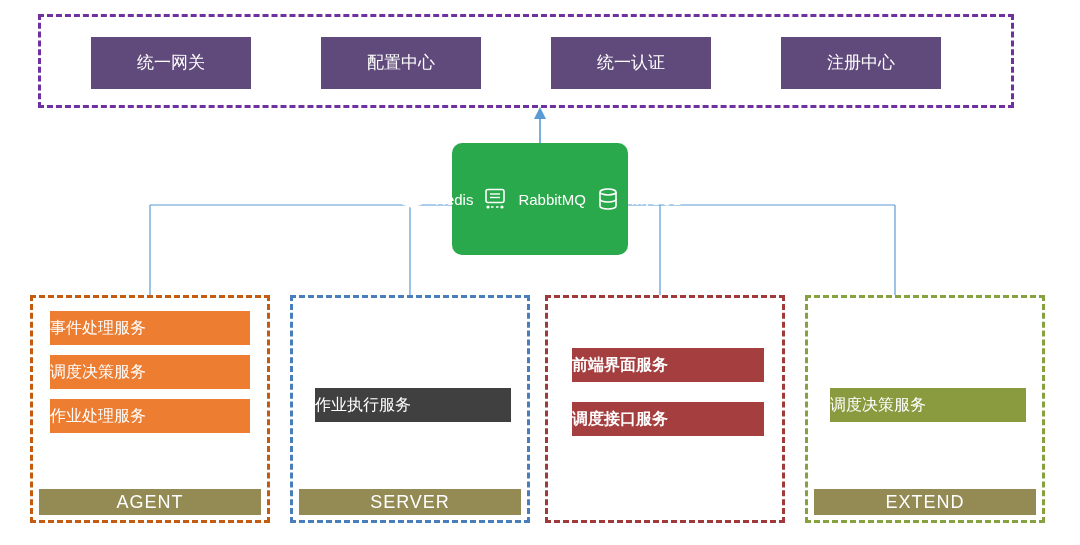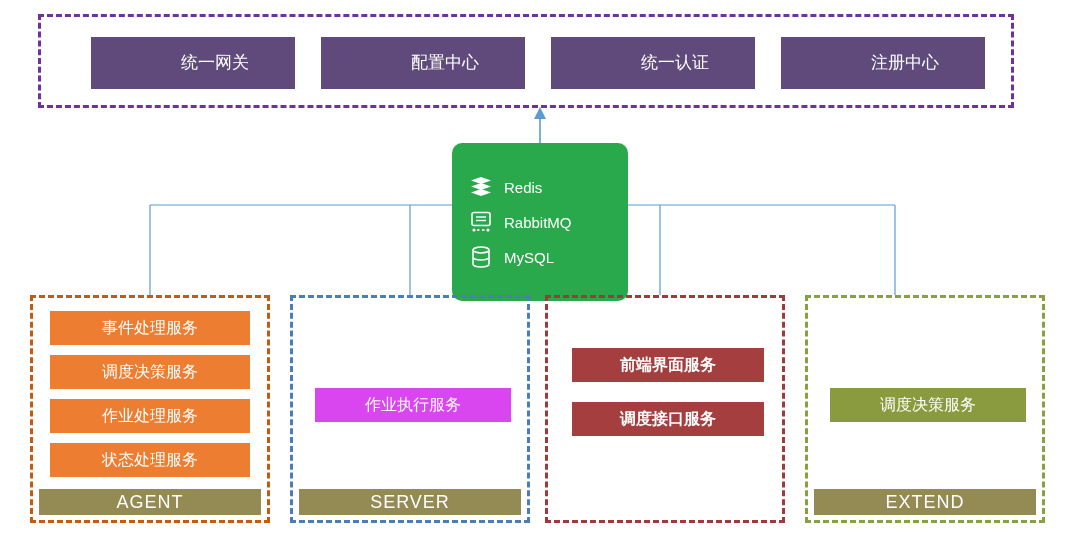--- a/index.html
+++ b/index.html
@@ -4,40 +4,40 @@
 <style>
   html,body{margin:0;padding:0;background:#ffffff;}
   body{font-family:"Liberation Sans", sans-serif;}
   .canvas{position:relative;width:1080px;height:545px;background:#ffffff;overflow:hidden;}
   .connectors{position:absolute;left:0;top:0;width:1080px;height:545px;pointer-events:none;}
 
   
   .top-group{position:absolute;left:38px;top:14px;width:970px;height:88px;
              border:3px dashed #7030A0;}
   .pbox{position:absolute;top:20px;width:160px;height:52px;background:#604A7B;
-        color:#fff;font-size:17px;text-align:center;line-height:52px;padding-left:44px;}
+        color:#fff;font-size:17px;text-align:center;line-height:52px;}
 
   
-  .mw{position:absolute;left:452px;top:143px;width:176px;height:158px;
+  .mw{position:absolute;left:452px;top:143px;width:176px;height:112px;
       background:#29A94B;border-radius:10px;box-sizing:border-box;
-      display:flex;flex-direction:column;justify-content:center;gap:9px;padding:10px 16px;}
+      display:flex;justify-content:center;gap:9px;padding:10px 16px;}
   .mw-row{display:flex;align-items:center;gap:10px;}
   .mw-icon{width:26px;height:26px;display:inline-flex;align-items:center;justify-content:center;}
   .mw-label{color:#fff;font-size:15px;}
 
   
   .grp{position:absolute;top:295px;width:240px;height:228px;box-sizing:border-box;}
   .grp-server{left:30px;border:3px dashed #C55A11;}
   .grp-agent{left:290px;border:3px dashed #4A7EBB;}
   .grp-web{left:545px;border:3px dashed #A03A3A;}
   .grp-extend{left:805px;border:3px dashed #85A23E;}
 
-  .svc{position:absolute;height:34px;color:#fff;font-size:16px;text-align:center;line-height:34px;}
+  .svc{position:absolute;height:34px;color:#fff;font-size:16px;line-height:34px;}
   .svc-server{left:17px;width:200px;background:#ED7D31;}
-  .svc-agent{left:22px;width:196px;background:#d946ef;}
+  .svc-agent{left:22px;width:196px;background:#404040;}
   .svc-web{left:24px;width:192px;background:#A53E3E;font-weight:bold;}
   .svc-extend{left:22px;width:196px;background:#8A9A3E;}
 
   .grp-label{position:absolute;left:6px;right:6px;bottom:5px;height:26px;background:#948A54;
              color:#fff;font-size:18px;text-align:center;line-height:26px;letter-spacing:1px;}
 </style>
 </head>
 <body>
 
 <div class="canvas">
@@ -96,21 +96,20 @@
         </svg>
       </span>
       <span class="mw-label">MySQL</span>
     </div>
   </div>
 
   <div class="grp grp-server">
     <div class="svc svc-server" style="top:13px">事件处理服务</div>
     <div class="svc svc-server" style="top:57px">调度决策服务</div>
     <div class="svc svc-server" style="top:101px">作业处理服务</div>
-    <div class="svc svc-server" style="top:145px">状态处理服务</div>
     <div class="grp-label">AGENT</div>
   </div>
 
   <div class="grp grp-agent">
     <div class="svc svc-agent" style="top:90px">作业执行服务</div>
     <div class="grp-label">SERVER</div>
   </div>
 
   <div class="grp grp-web">
     <div class="svc svc-web" style="top:50px">前端界面服务</div>

